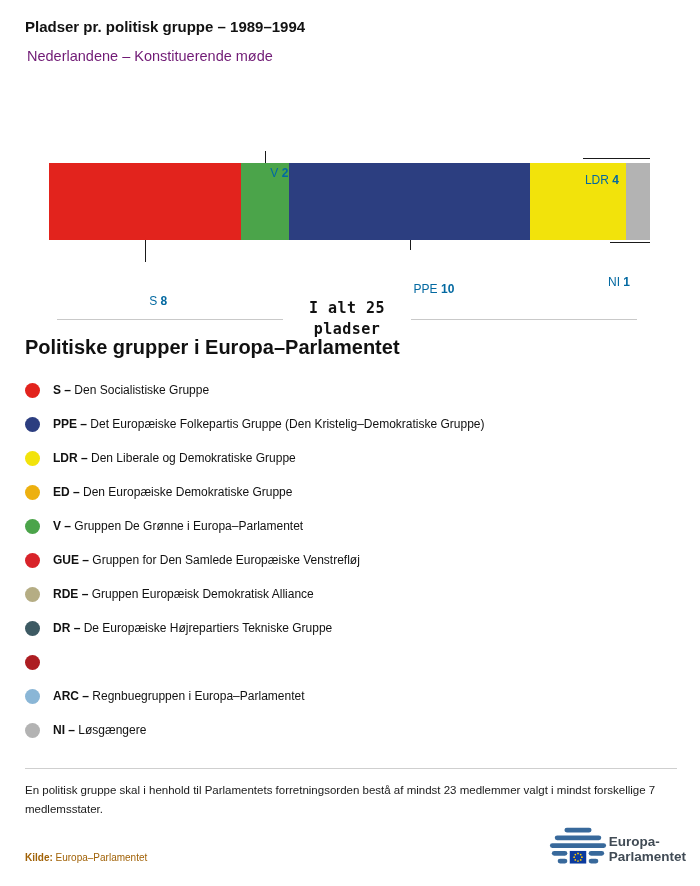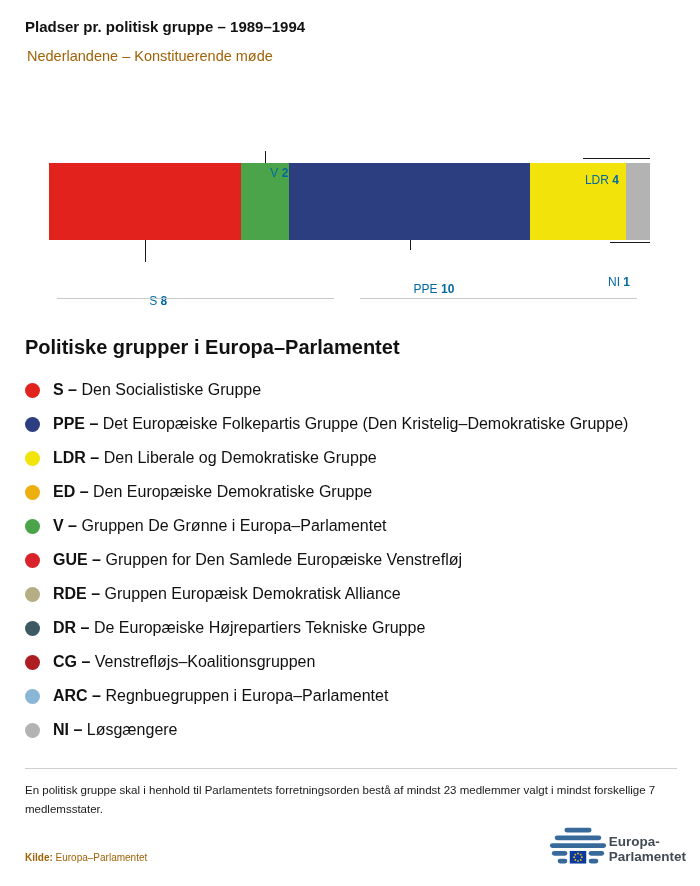--- a/index.html
+++ b/index.html
@@ -3,42 +3,42 @@
 <meta charset="utf-8">
 <style>
   html,body{margin:0;padding:0;background:#fff;}
   .page{
     position:relative;width:700px;height:886px;background:#ffffff;
     font-family:"Liberation Sans", sans-serif;color:#1a1a1a;overflow:hidden;
   }
   
   .hdr{position:absolute;left:25px;top:18px;}
   .hdr h1{margin:0 0 13px 0;font-size:15px;font-weight:700;color:#111;}
-  .hdr h2{margin:0 0 0 2px;font-size:14.5px;font-weight:400;color:#a16207;}
+  .hdr h2{margin:0 0 0 2px;font-size:14.5px;font-weight:400;color:#701a75;}
   
   .chart{position:absolute;left:0;top:130px;width:700px;height:170px;}
   .bar{position:absolute;display:flex;}
   .seg{height:100%;}
   .ann-tick{position:absolute;width:1px;background:#1a1a1a;}
   .ann-line{position:absolute;height:1px;background:#1a1a1a;}
   .ann-label{position:absolute;font-size:12px;white-space:nowrap;color:#0369a1;margin-top:31px;}
   .ann-label b{font-weight:700;}
   
   .total-row{position:absolute;left:0;top:298px;width:700px;display:flex;align-items:center;
     padding:0 63px 0 57px;box-sizing:border-box;gap:26px;}
   .rule{flex:1;height:1px;background:#c9c9c9;}
   .total-text{font-family:"DejaVu Sans Mono", monospace;font-weight:700;font-size:15px;
     line-height:21px;text-align:center;color:#111;letter-spacing:0.5px;}
   
   .legend{position:absolute;left:25px;top:336px;width:655px;}
   .legend h3{margin:0 0 14px 0;font-size:20px;font-weight:700;color:#111;}
   .legend ul{list-style:none;margin:0;padding:0;}
   .legend li{display:flex;align-items:center;gap:13px;height:34px;}
   .dot{width:15px;height:15px;border-radius:50%;flex:0 0 auto;}
-  .ltext{font-size:16px;color:#111;}
+  .ltext{font-size:12px;color:#111;}
   .ltext b{font-weight:700;}
   
   .foot{position:absolute;left:25px;top:768px;width:652px;}
   .foot .sep{border:none;border-top:1px solid #cfcfcf;margin:0 0 12px 0;}
   .note{margin:0;font-size:11.5px;line-height:1.65;color:#1a1a1a;max-width:645px;}
   .bottom-row{position:absolute;left:25px;right:14px;top:826px;display:flex;
     justify-content:space-between;align-items:flex-end;}
   .source{margin:0 0 9px 0;font-size:10px;color:#a16207;}
   .source b{font-weight:700;}
   .logo{display:flex;align-items:center;gap:0;}
@@ -69,20 +69,24 @@
       <div class="ann-tick" style="left: 409.6px; top: 110px; height: 10px;"></div>
       <div class="ann-label" style="left: 413.6px; top: 121px;">PPE&nbsp;<b>10</b></div>
       <div class="ann-line" style="left: 582.88px; width: 67.12px; top: 28px;"></div>
       <div class="ann-label" style="left: 584.88px; top: 12px;">LDR&nbsp;<b>4</b></div>
       <div class="ann-line" style="left: 610px; width: 40px; top: 112px;"></div>
       <div class="ann-label" style="left: 608px; width: 42px; text-align: left; top: 114px;">NI&nbsp;<b>1</b></div>
     </div>
 
   <div class="total-row">
     <div class="rule"></div>
+    <div class="total-text">
+      <div>I alt 25</div>
+      <div>pladser</div>
+    </div>
     <div class="rule"></div>
   </div>
 
   <section class="legend">
     <h3>Politiske grupper i Europa–Parlamentet</h3>
     <ul id="legend-list">
         <li>
           <span class="dot" style="background: rgb(226, 35, 29);"></span>
           <span class="ltext"><b>S – </b>Den Socialistiske Gruppe</span>
         </li>
@@ -109,21 +113,20 @@
         <li>
           <span class="dot" style="background: rgb(181, 173, 132);"></span>
           <span class="ltext"><b>RDE – </b>Gruppen Europæisk Demokratisk Alliance</span>
         </li>
         <li>
           <span class="dot" style="background: rgb(61, 90, 99);"></span>
           <span class="ltext"><b>DR – </b>De Europæiske Højrepartiers Tekniske Gruppe</span>
         </li>
         <li>
           <span class="dot" style="background: rgb(173, 29, 34);"></span>
-          <span class="ltext"><b>CG – </b>Venstrefløjs–Koalitionsgruppen</span>
         </li>
         <li>
           <span class="dot" style="background: rgb(138, 182, 214);"></span>
           <span class="ltext"><b>ARC – </b>Regnbuegruppen i Europa–Parlamentet</span>
         </li>
         <li>
           <span class="dot" style="background: rgb(179, 179, 179);"></span>
           <span class="ltext"><b>NI – </b>Løsgængere</span>
         </li>
       </ul>

